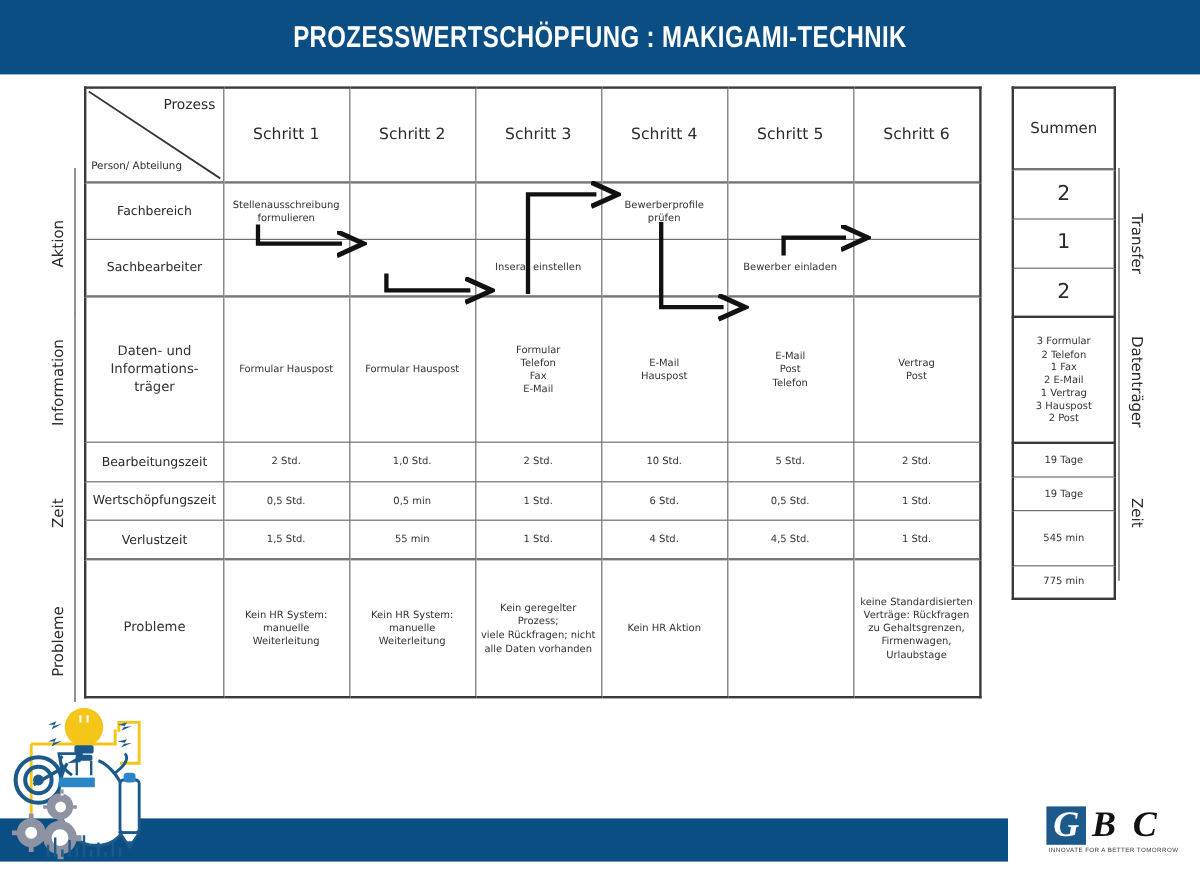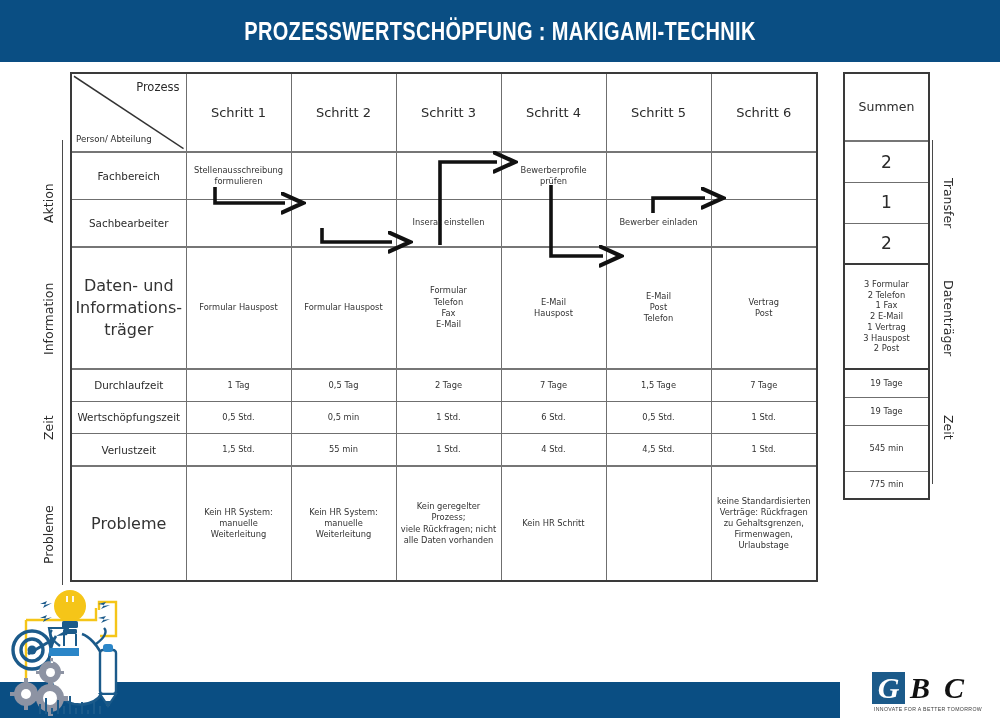--- a/index.html
+++ b/index.html
@@ -37,21 +37,21 @@
     width:100%;height:100%;border-collapse:collapse;table-layout:fixed;
   }
   .grid td{
     border:1px solid #6f6f6f;
     text-align:center;vertical-align:middle;
     font-size:8.3px;line-height:1.35;color:#333;
     padding:1px 3px;position:relative;
   }
   .grid td.head{font-size:13px;color:#2b2b2b;}
   .grid td.rowlabel{font-size:10.4px;color:#2b2b2b;}
-  .grid td.big{font-size:16px;}
+  .grid td.big{font-size:11px;}
   .sep-top{border-top:2px solid #767676 !important;}
   .outer-l{border-left:2px solid #3a3a3a !important;}
   .outer-r{border-right:2px solid #3a3a3a !important;margin-left:32px;}
   .outer-t{border-top:2px solid #3a3a3a !important;}
   .outer-b{border-bottom:2px solid #3a3a3a !important;}
 
   
   .corner{position:relative;padding:0 !important;}
   .corner .diag{
     position:absolute;left:0;top:0;width:100%;height:100%;
@@ -181,27 +181,27 @@
         <td class="big outer-l sep-top">Daten- und<br>Informations-<br>träger</td>
         <td class="sep-top">Formular Hauspost</td>
         <td class="sep-top">Formular Hauspost</td>
         <td class="sep-top">Formular<br>Telefon<br>Fax<br>E-Mail</td>
         <td class="sep-top">E-Mail<br>Hauspost</td>
         <td class="sep-top">E-Mail<br>Post<br>Telefon</td>
         <td class="sep-top outer-r">Vertrag<br>Post</td>
       </tr>
 
       <tr style="height:28px">
-        <td class="rowlabel outer-l sep-top">Durchlaufzeit</td>
-        <td class="sep-top">1 Tag</td>
-        <td class="sep-top">0,5 Tag</td>
-        <td class="sep-top">2 Tage</td>
-        <td class="sep-top">7 Tage</td>
-        <td class="sep-top">1,5 Tage</td>
-        <td class="sep-top outer-r">7 Tage</td>
+        <td class="rowlabel outer-l">Bearbeitungszeit</td>
+        <td>2 Std.</td>
+        <td>1,0 Std.</td>
+        <td>2 Std.</td>
+        <td>10 Std.</td>
+        <td>5 Std.</td>
+        <td class="outer-r">2 Std.</td>
       </tr>
       <tr style="height:28px">
         <td class="rowlabel outer-l">Wertschöpfungszeit</td>
         <td>0,5 Std.</td>
         <td>0,5 min</td>
         <td>1 Std.</td>
         <td>6 Std.</td>
         <td>0,5 Std.</td>
         <td class="outer-r">1 Std.</td>
       </tr>
@@ -213,21 +213,21 @@
         <td>4 Std.</td>
         <td>4,5 Std.</td>
         <td class="outer-r">1 Std.</td>
       </tr>
 
       <tr style="height:99px">
         <td class="big outer-l sep-top outer-b">Probleme</td>
         <td class="sep-top outer-b">Kein HR System:<br>manuelle<br>Weiterleitung</td>
         <td class="sep-top outer-b">Kein HR System:<br>manuelle<br>Weiterleitung</td>
         <td class="sep-top outer-b">Kein geregelter<br>Prozess;<br>viele Rückfragen; nicht<br>alle Daten vorhanden</td>
-        <td class="sep-top outer-b">Kein HR Schritt</td>
+        <td class="sep-top outer-b">Kein HR Aktion</td>
         <td class="sep-top outer-b"></td>
         <td class="sep-top outer-b outer-r">keine Standardisierten<br>Verträge: Rückfragen<br>zu Gehaltsgrenzen,<br>Firmenwagen,<br>Urlaubstage</td>
       </tr>
     </tbody>
   </table>
 </div>
 
 <div class="summary">
   <table class="sgrid">
     <tbody>

